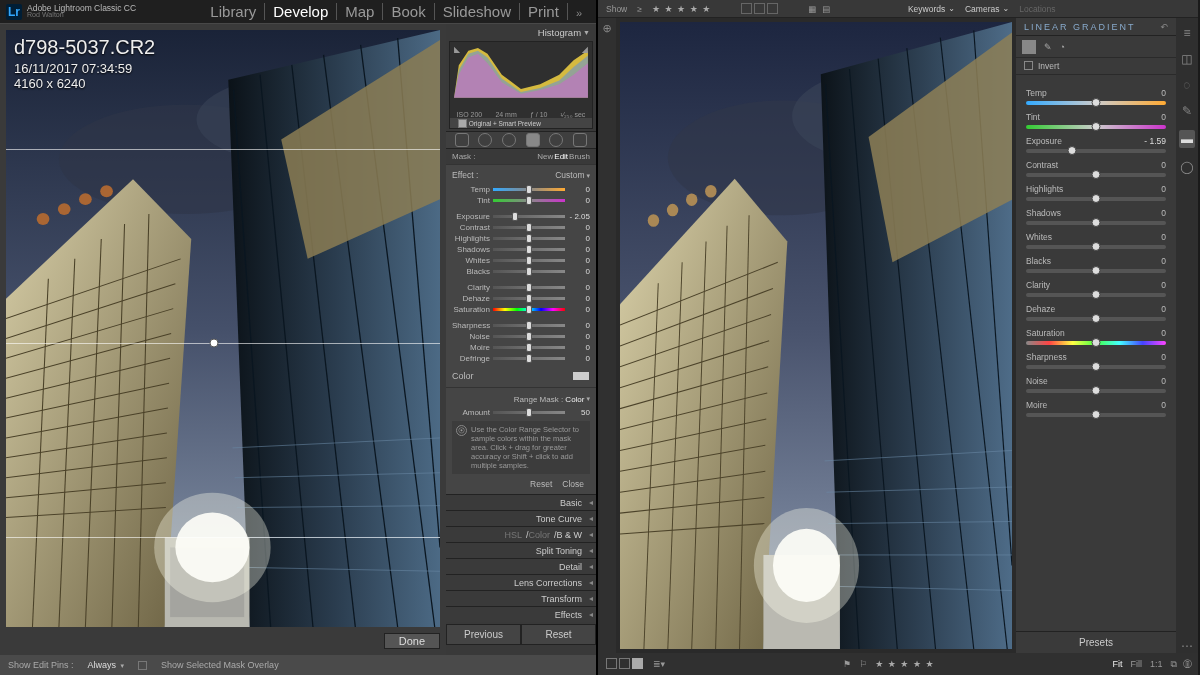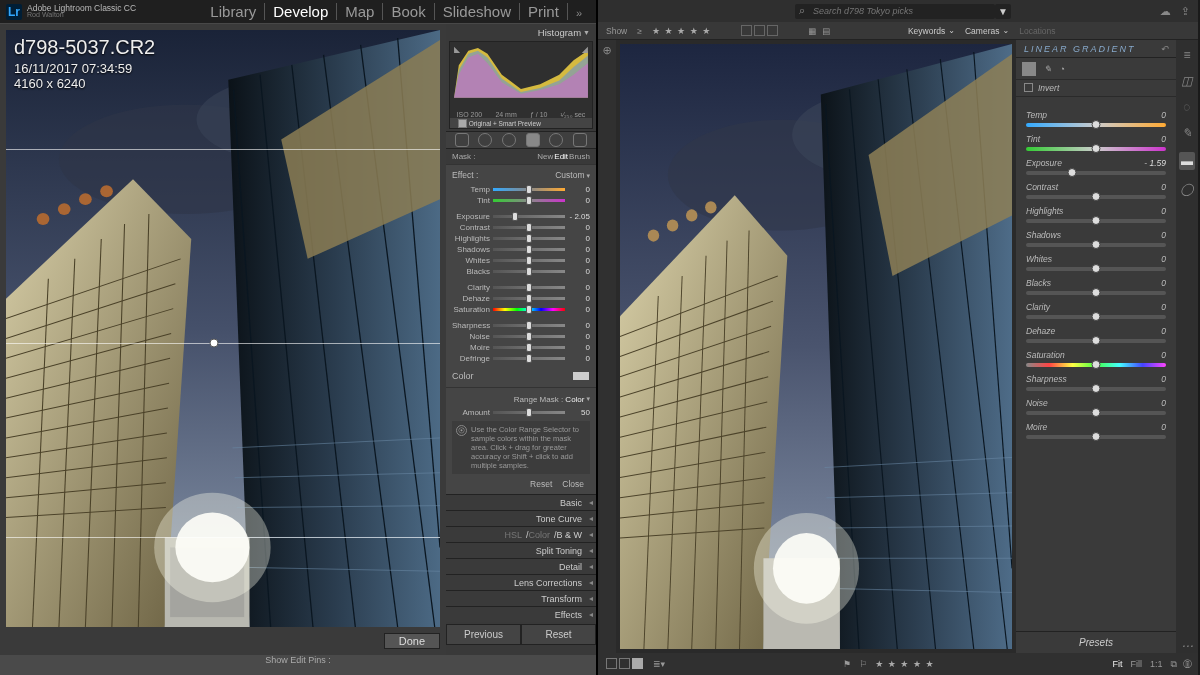--- a/index.html
+++ b/index.html
@@ -20,21 +20,21 @@
 .lc-chevron { color:#888; font-size:11px; padding-left:2px;}
 
 .lc-body { flex: 1; display: flex; min-height: 0;}
 .lc-main { flex: 1; background: #3a3a3a; padding: 6px; display: flex; flex-direction: column; position:relative; }
 .lc-preview { flex: 1; background: #222; position: relative; overflow: hidden; margin-bottom:4px;}
 .lc-pin { position:absolute; left:48%; top:52.5%; width:9px; height:9px; border-radius:50%; background:#fff; border:1px solid #555; transform:translate(-50%,-50%); z-index:5;}
 .lc-grad-line{ position:absolute; left:0; right:0; height:0; border-top:1px solid rgba(255,255,255,.6); z-index:4;}
 .lc-info-overlay { position: absolute; top: 6px; left: 8px; z-index: 10; color: #eee; font-size: 17px; text-shadow: 0 1px 2px #000; font-weight:300;}
 .lc-info-overlay .fname { font-size: 20px; font-weight: 400; margin-bottom:2px;}
 .lc-info-overlay .meta { font-size: 13px; }
-.lc-bottom-bar { height: 20px; background: #4a4a4a; display: flex; align-items: center; padding: 0 8px; gap: 14px; font-size: 9px; color: #aaa; flex-direction: column;}
+.lc-bottom-bar { height: 20px; background: #4a4a4a; display: flex; align-items: center; padding: 0 8px; gap: 14px; font-size: 9px; color: #aaa;}
 .lc-done-row{ display:flex; justify-content:flex-end;}
 .lc-done { background:#555; border:1px solid #222; color:#ddd; padding:1px 14px; font-size:11px; margin-left:auto; margin-top:2px;}
 
 .lc-right { width: 150px; background: #393939; display: flex; flex-direction: column; font-size: 9px; color: #bbb; }
 .lc-right-top{ display:flex; justify-content:flex-end; align-items:center; padding:3px 6px; font-size:9.5px; color:#ccc;}
 .lc-histogram { height: 88px; background: #2f2f2f; margin: 0px 3px 2px; border:1px solid #222; position:relative;}
 .lc-histo-svg{ position:absolute; left:4px; right:4px; top:4px; bottom:22px;}
 .lc-histo-meta{ position:absolute; bottom:10px; left:0; right:0; display:flex; justify-content:space-around; font-size:7px; color:#999;}
 .lc-histo-strip{ position:absolute; bottom:0; left:0; right:0; height:10px; background:#444; font-size:6.5px; color:#ccc; display:flex; align-items:center; padding-left:8px;}
 .lc-tool-row { height:18px; background:#3f3f3f; border-top:1px solid #222; border-bottom:1px solid #222; display:flex; align-items:center; justify-content:space-around; padding:0 4px;}
@@ -110,21 +110,21 @@
 .cc-sliders{ flex:1; padding:6px 10px; overflow:hidden;}
 .cc-row-head{ display:flex; justify-content:space-between; font-size:8.5px; color:#bbb; margin-top:7px;}
 .cc-row-head.exp .v{ color:#ddd;}
 .cc-slider{ height:4px; background:#555; position:relative; margin-top:3px; border-radius:2px;}
 .cc-slider.temp{ background:linear-gradient(to right,#3af,#ccc,#fa3);}
 .cc-slider.tint{ background:linear-gradient(to right,#3c3,#ccc,#c3c);}
 .cc-slider.sat{ background:linear-gradient(to right,#888,#f44,#ff4,#4f4,#4ff,#44f,#f4f);}
 .cc-handle{ position:absolute; top:-3px; width:9px; height:9px; background:#ddd; border-radius:50%; border:1px solid #444; transform:translateX(-50%);}
 .cc-presets{ height:22px; border-top:1px solid #222; display:flex; align-items:center; justify-content:center; font-size:10px; color:#ccc;}
 
-.cc-right-wrap{ display:flex;font-style:italic;}
+.cc-right-wrap{ display:flex;}
 
 
 .building-svg{ position:absolute; inset:0; width:100%; height:100%;}
 
 .chk{ width:9px; height:9px; border:1px solid #777; display:inline-block;}
 .dd-tri{ font-size:7px; color:#aaa; margin-left:2px;}
 </style>
 </head>
 <body>
 
@@ -454,35 +454,20 @@
 
   <div class="lc-bottom-bar">
     <span>Show Edit Pins :</span>
     <span style="color:#ddd"><span>Always</span> <span class="dd-tri">▾</span></span>
     <span class="chk"></span>
     <span>Show Selected Mask Overlay</span>
   </div>
 </div>
 
 <div class="right-app">
-  <div class="cc-top">
-    <span style="width:40px"></span>
-    <div class="cc-search-wrap">
-      <div class="cc-search-box">
-        <input class="cc-search" placeholder="Search d798 Tokyo picks" style="">
-      </div>
-      <div class="cc-filter-btn">
-          <span>▼</span>
-        </div>
-    </div>
-    <div class="cc-top-icons">
-      <span>☁</span>
-      <span>⇪</span>
-    </div>
-  </div>
 
   <div class="cc-filter-bar">
     <span>Show</span>
     <span>≥</span>
     <span class="cc-stars">★ ★ ★ ★ ★</span>
     <span style="width:10px"></span>
     <div class="cc-flag-icons">
         <span></span>
         <span></span>
         <span></span>

